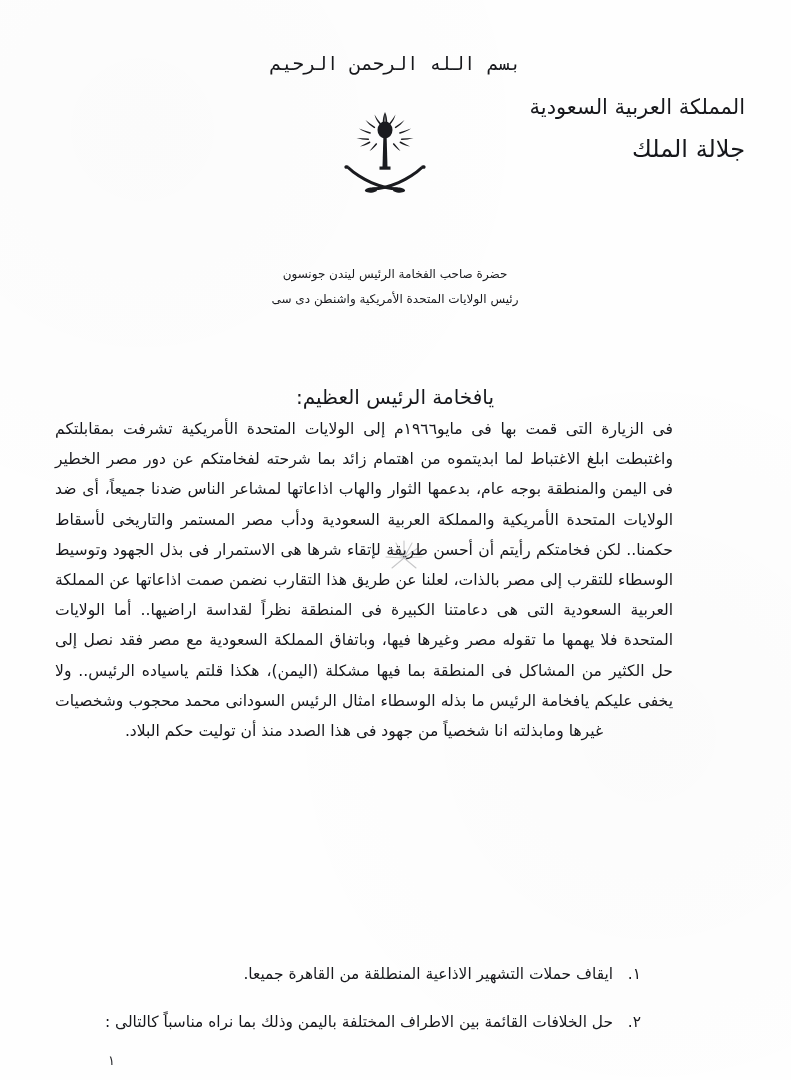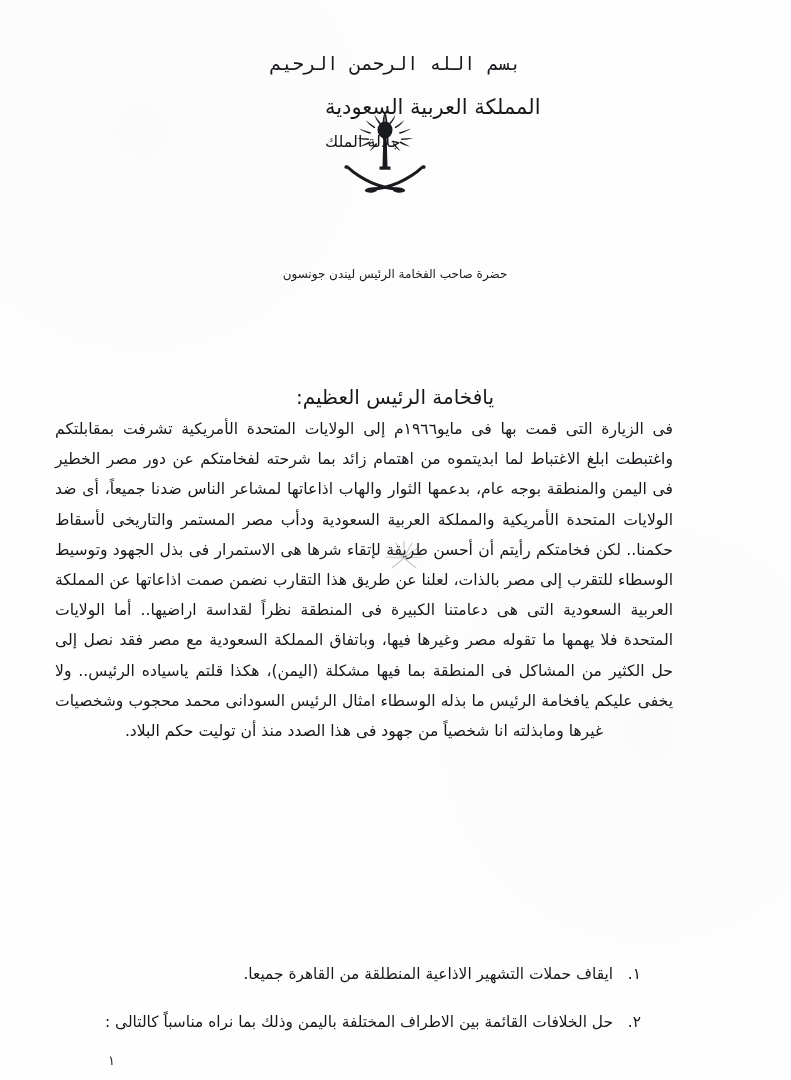--- a/index.html
+++ b/index.html
@@ -39,30 +39,30 @@
     color: #17181c;
     font-family: Liberation Mono, monospace;
   }
 
   
   .letterhead {
     position: absolute;
     top: 88px;
     right: 46px;
     width: 420px;
-    text-align: left;
+    text-align: right;
     line-height: 1.85;
   }
   .letterhead .kingdom {
     font-size: 21px;
     color: #16171b;
     letter-spacing: 0.3px;
   }
   .letterhead .majesty {
-    font-size: 16px;
+    font-size: 24px;
     color: #16171b;
     letter-spacing: 0.3px;
   }
 
   
   .emblem {
     position: absolute;
     top: 104px;
     left: 329px;
     width: 112px;
@@ -206,20 +206,21 @@
     </svg>
   </div>
 
   <div class="letterhead">
     <div class="kingdom">المملكة العربية السعودية</div>
     <div class="majesty">جلالة الملك</div>
   </div>
 
   <div class="addressee">
     <span class="line-1">حضرة صاحب الفخامة الرئيس ليندن جونسون</span>
+    <span class="line-2">رئيس الولايات المتحدة الأمريكية واشنطن دى سى</span>
   </div>
 
   <div class="salutation">يافخامة الرئيس العظيم:</div>
 
   <div class="body-block">
     <p class="para p1">فى الزيارة التى قمت بها فى مايو١٩٦٦م إلى الولايات المتحدة الأمريكية تشرفت بمقابلتكم واغتبطت ابلغ الاغتباط لما ابديتموه من اهتمام زائد بما شرحته لفخامتكم عن دور مصر الخطير فى اليمن والمنطقة بوجه عام، بدعمها الثوار والهاب اذاعاتها لمشاعر الناس ضدنا جميعاً، أى ضد الولايات المتحدة الأمريكية والمملكة العربية السعودية ودأب مصر المستمر والتاريخى لأسقاط حكمنا.. لكن فخامتكم رأيتم أن أحسن طريقة لإتقاء شرها هى الاستمرار فى بذل الجهود وتوسيط الوسطاء للتقرب إلى مصر بالذات، لعلنا عن طريق هذا التقارب نضمن صمت اذاعاتها عن المملكة العربية السعودية التى هى دعامتنا الكبيرة فى المنطقة نظراً لقداسة اراضيها.. أما الولايات المتحدة فلا يهمها ما تقوله مصر وغيرها فيها، وباتفاق المملكة السعودية مع مصر فقد نصل إلى حل الكثير من المشاكل فى المنطقة بما فيها مشكلة (اليمن)، هكذا قلتم ياسياده الرئيس.. ولا يخفى عليكم يافخامة الرئيس ما بذله الوسطاء امثال الرئيس السودانى محمد محجوب وشخصيات غيرها ومابذلته انا شخصياً من جهود فى هذا الصدد منذ أن توليت حكم البلاد.</p>
   </div>
 
   <div class="scan-artifact">
     <svg viewBox="0 0 44 40" xmlns="http://www.w3.org/2000/svg" aria-hidden="true">

